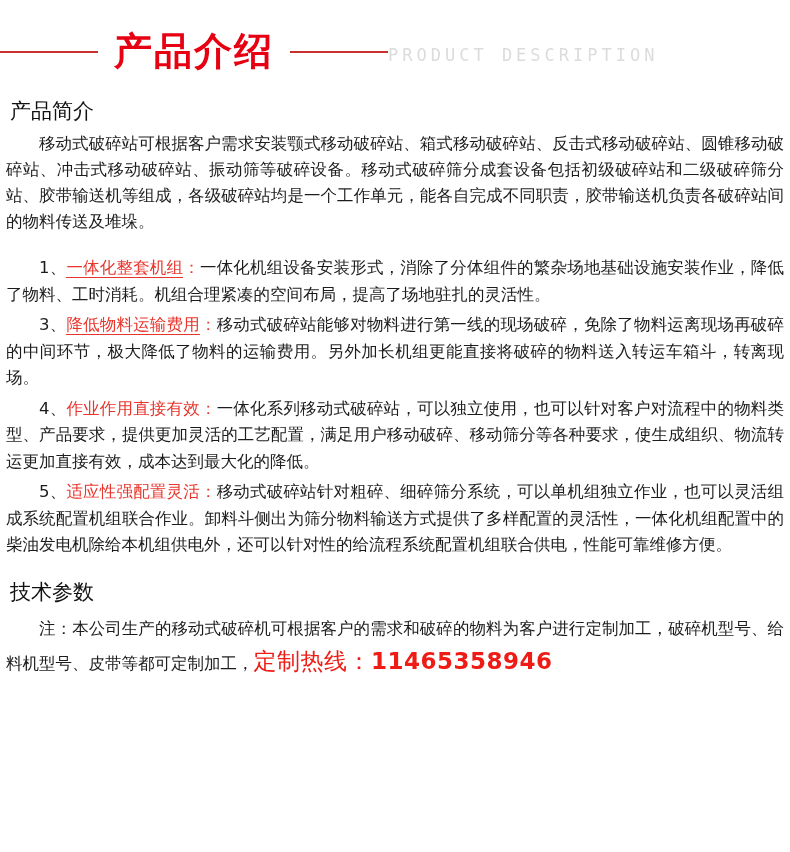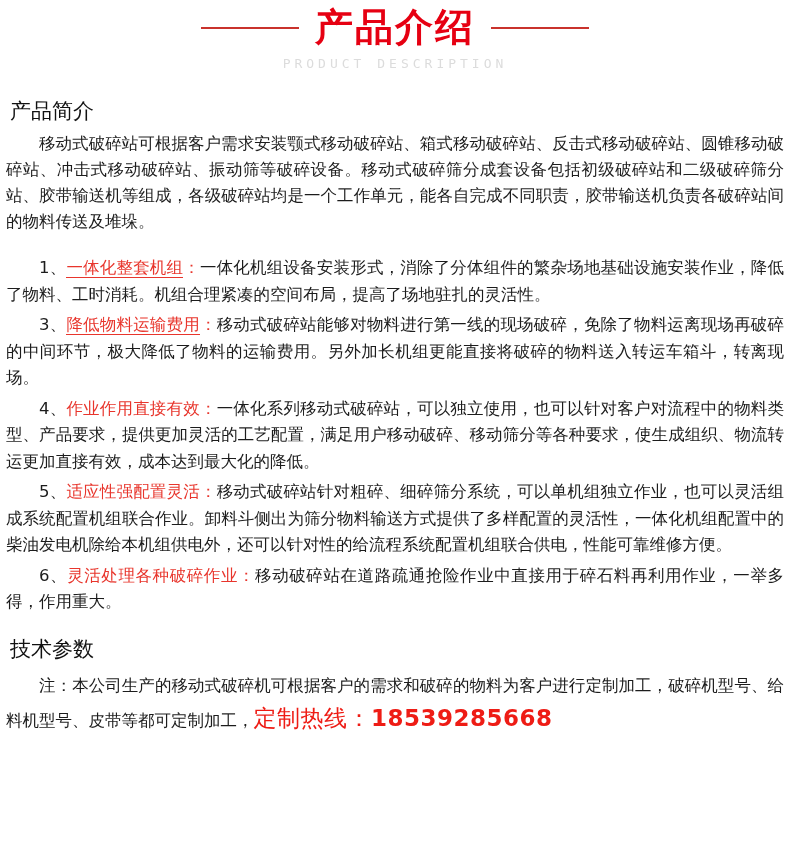--- a/index.html
+++ b/index.html
@@ -20,21 +20,21 @@
     width: 790px;
     height: 852px;
     box-sizing: border-box;
   }
 
   
   .banner {
     position: relative;
     height: 92px;
     display: flex;
-    flex-direction: column;
+    flex-direction: row;
     align-items: center;
     justify-content: flex-start;
     padding-top: 6px;
   }
   .banner-title-row {
     display: flex;
     align-items: center;
     justify-content: center;
     gap: 16px;
   }
@@ -50,21 +50,21 @@
   .banner-title {
     font-size: 38px;
     font-weight: bold;
     color: #e60012;
     letter-spacing: 2px;
     line-height: 1.15;
     font-family: "DejaVu Sans", "Liberation Sans", sans-serif;
   }
   .banner-sub {
     margin-top: 6px;
-    font-size: 13px;
+    font-size: 17px;
     color: #dcdcdc;
     letter-spacing: 4px;
     font-family: "DejaVu Sans Mono", "Liberation Mono", monospace;
   }
 
   
   .section-heading {
     font-size: 21px;
     font-weight: normal;
     color: #111111;
@@ -161,26 +161,23 @@
     </p>
 
     <p class="feature-item">
       <span>4、</span><span class="kw">作业作用直接有效</span><span class="kw">：</span><span>一体化系列移动式破碎站，可以独立使用，也可以针对客户对流程中的物料类型、产品要求，提供更加灵活的工艺配置，满足用户移动破碎、移动筛分等各种要求，使生成组织、物流转运更加直接有效，成本达到最大化的降低。</span>
     </p>
 
     <p class="feature-item">
       <span>5、</span><span class="kw">适应性强配置灵活</span><span class="kw">：</span><span>移动式破碎站针对粗碎、细碎筛分系统，可以单机组独立作业，也可以灵活组成系统配置机组联合作业。卸料斗侧出为筛分物料输送方式提供了多样配置的灵活性，一体化机组配置中的柴油发电机除给本机组供电外，还可以针对性的给流程系统配置机组联合供电，性能可靠维修方便。</span>
     </p>
 
-    <p class="feature-item">
-      <span>6、</span><span class="kw">灵活处理各种破碎作业</span><span class="kw">：</span><span>移动破碎站在道路疏通抢险作业中直接用于碎石料再利用作业，一举多得，作用重大。</span>
-    </p>
 
     <div class="spacer-md"></div>
 
     <h2 class="section-heading">技术参数</h2>
 
     <p class="note">
-      <span>注：</span><span>本公司生产的移动式破碎机可根据客户的需求和破碎的物料为客户进行定制加工，破碎机型号、给料机型号、皮带等都可定制加工，</span><span class="hotline">定制热线：</span><span class="hotline-num">18539285668</span>
+      <span>注：</span><span>本公司生产的移动式破碎机可根据客户的需求和破碎的物料为客户进行定制加工，破碎机型号、给料机型号、皮带等都可定制加工，</span><span class="hotline">定制热线：</span><span class="hotline-num">11465358946</span>
     </p>
 
   </div>
 </div>
 
 </body></html>

